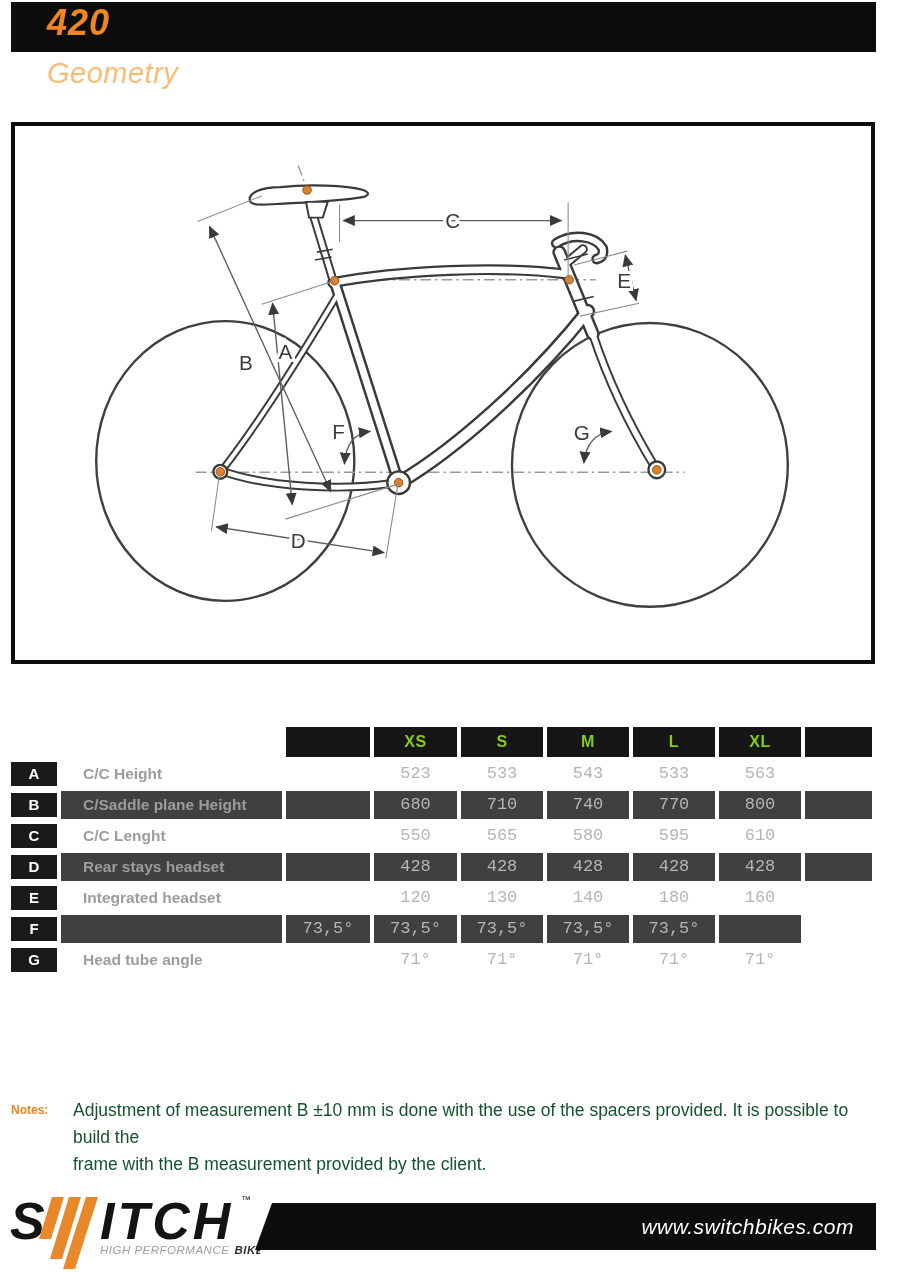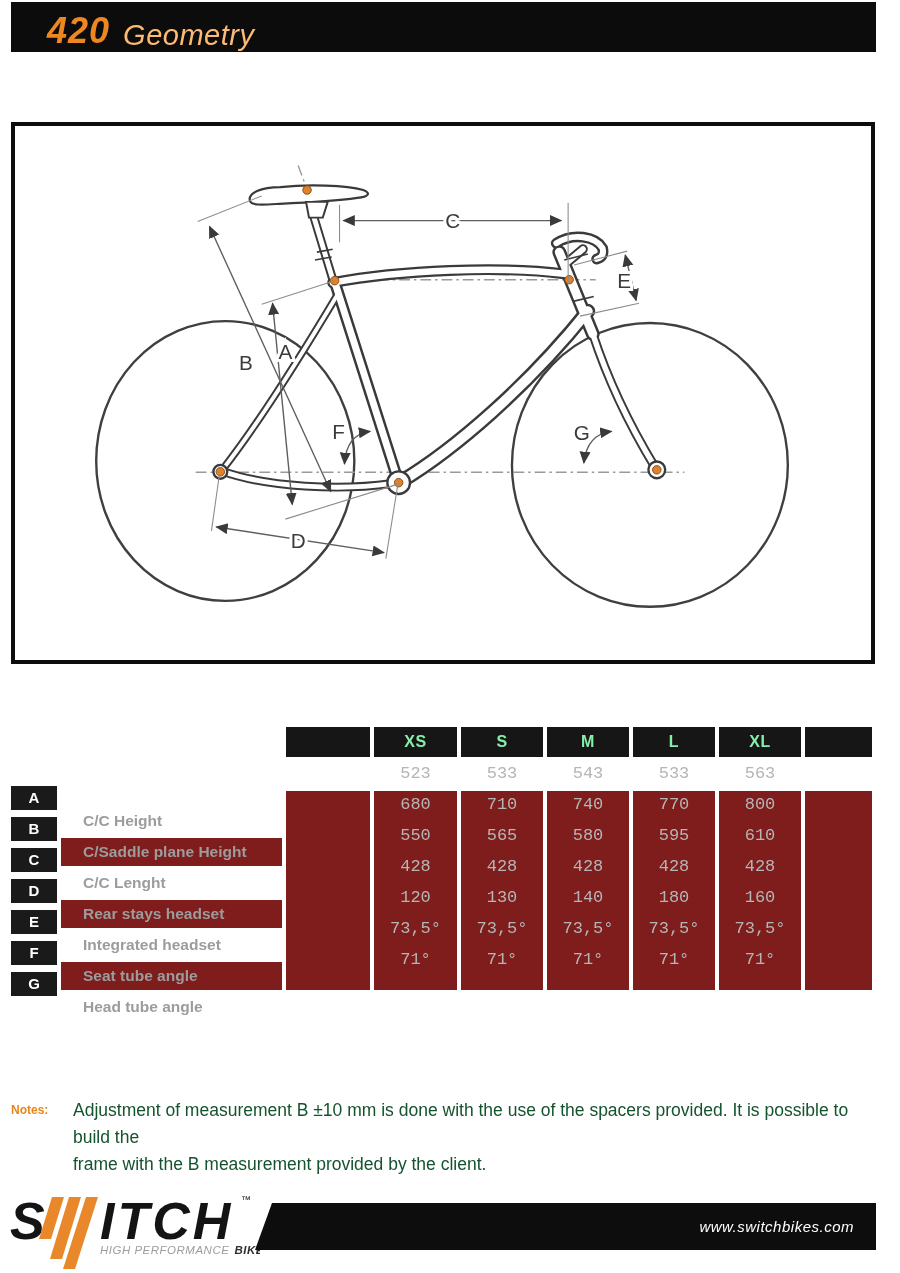--- a/index.html
+++ b/index.html
@@ -3,21 +3,21 @@
 <meta charset="utf-8">
 <style>
   html,body{margin:0;padding:0;}
   body{
     width:900px;height:1273px;position:relative;background:#fff;overflow:hidden;
     font-family:"Liberation Sans",sans-serif;
   }
   
   .top-bar{
     position:absolute;left:11px;top:2px;width:865px;height:50px;background:#0c0c0c;
-    display:flex;align-items:flex-end;padding-left:36px;box-sizing:border-box;gap:13px;
+    display:flex;align-items:flex-start;padding-left:36px;box-sizing:border-box;gap:13px;flex-direction:column;
   }
   .top-bar .model{color:#ee8722;font-size:36px;font-weight:bold;font-style:italic;letter-spacing:1px;}
   .top-bar .title{color:#fdba74;font-size:29px;font-style:italic;font-weight:500;letter-spacing:.5px;}
   
   .diagram-frame{
     position:absolute;left:11px;top:122px;width:864px;height:542px;
     border:4px solid #0d0d0d;box-sizing:border-box;background:#fff;
   }
   .diagram-frame svg{display:block;width:100%;height:100%;}
   .dd{stroke:#9a9a9a;stroke-width:1.4;stroke-dasharray:11 4 2.5 4;fill:none;}
@@ -31,41 +31,41 @@
   .dot{fill:#e0812b;stroke:#8a4f15;stroke-width:1;}
   .hub{fill:#fff;stroke:#3a3a3a;stroke-width:2.4;}
   
   .size-table{position:absolute;left:11px;top:727px;width:863px;}
   .thead-row,.trow{
     display:grid;grid-template-columns:46px 221px 84px 83px 82px 82px 82px 82px 67px;
     column-gap:4px;margin-bottom:3px;
   }
   .thead-row{height:30px;}
   .trow{height:28px;}
-  .hcell{background:#161616;color:#86efac;font-weight:bold;font-size:16px;
+  .hcell{background:#161616;color:#84cc16;font-weight:bold;font-size:16px;
          line-height:30px;text-align:center;letter-spacing:.5px;}
   .hcell.blank{background:transparent;}
   .tcell{line-height:28px;font-size:16px;}
   .tcell.badge{background:#1a1a1a;color:#fff;font-weight:bold;font-size:15px;
                text-align:center;height:24px;line-height:24px;align-self:center;}
-  .tcell.label{padding-left:22px;color:#9c9c9c;font-weight:700;font-size:15.5px;white-space:nowrap;margin-top:47px;}
+  .tcell.label{padding-left:22px;color:#9c9c9c;font-weight:700;font-size:15.5px;white-space:nowrap;}
   .tcell.val{text-align:center;color:#b5b5b5;font-size:17px;font-family:Liberation Mono, monospace;}
-  .trow.even .tcell:not(.badge){background:#7f1d1d;}
+  .trow.even .tcell:not(.badge){background:#404040;}
   
   .notes{position:absolute;left:11px;top:1097px;width:868px;display:flex;}
   .notes-label{color:#e8861d;font-weight:bold;font-size:12px;width:62px;flex:0 0 62px;line-height:27px;}
   .notes-text{color:#14532d;font-size:17.5px;line-height:27px;}
   
   .footer-logo{position:absolute;left:10px;top:1187px;width:250px;height:82px;}
   .footer-bar{
     position:absolute;left:255px;top:1203px;width:621px;height:47px;background:#0d0d0d;
     clip-path:polygon(17px 0,100% 0,100% 100%,0 100%);
     text-align:right;padding-right:22px;box-sizing:border-box;
   }
-  .footer-bar .url{color:#fff;font-style:italic;font-size:15px;line-height:47px;letter-spacing:.5px;margin-left:21px;}
+  .footer-bar .url{color:#fff;font-style:italic;font-size:21px;line-height:47px;letter-spacing:.5px;margin-left:21px;}
 </style>
 </head>
 <body>
 
 <div class="top-bar">
   <span class="model">420</span>
   <span class="title">Geometry</span>
 </div>
 
 <div class="diagram-frame">
@@ -221,21 +221,20 @@
         <div class="tcell spacer"></div>
         <div class="tcell val">120</div>
         <div class="tcell val">130</div>
         <div class="tcell val">140</div>
         <div class="tcell val">180</div>
         <div class="tcell val">160</div>
         <div class="tcell rightpad"></div>
       </div>
       <div class="trow even">
         <div class="tcell badge">F</div>
-        <div class="tcell label">Seat tube angle</div>
         <div class="tcell spacer"></div>
         <div class="tcell val">73,5°</div>
         <div class="tcell val">73,5°</div>
         <div class="tcell val">73,5°</div>
         <div class="tcell val">73,5°</div>
         <div class="tcell val">73,5°</div>
         <div class="tcell rightpad"></div>
       </div>
       <div class="trow odd">
         <div class="tcell badge">G</div>

